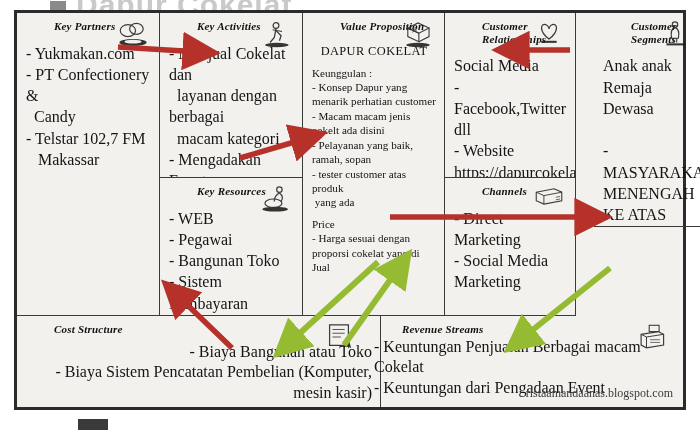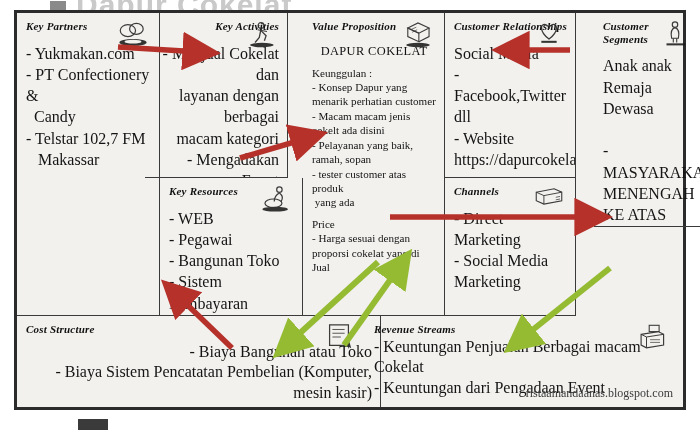--- a/index.html
+++ b/index.html
@@ -37,20 +37,21 @@
     padding:7px 8px 4px 9px;
     overflow:hidden;
   }
   .cell.no-r{border-right:none;}
   .cell.no-b{border-bottom:none;}
   .cell-head{
     font-family:"Liberation Serif", serif;
     font-weight:bold;font-style:italic;
     font-size:11px;line-height:1.15;color:#111;
     letter-spacing:.2px;
+    margin-left:28px;
   }
   .icon{
     position:absolute;right:9px;top:6px;
     width:34px;height:30px;opacity:.88;
   }
   .body-text{
     margin-top:10px;
     font-size:16px;line-height:1.33;color:#141414;
     white-space:pre-wrap;
   }
@@ -99,21 +100,21 @@
         <ellipse cx="20" cy="27" rx="16" ry="4" fill="#1a1a1a"></ellipse>
         <ellipse cx="20" cy="26" rx="10" ry="2.2" fill="#f2f1ee"></ellipse>
       </svg>
       <div class="body-text">- Yukmakan.com
 - PT Confectionery &amp;
   Candy
 - Telstar 102,7 FM
    Makassar</div>
     </div>
 
-    <div class="cell" style="left:128px;top:0;width:143px;height:165px;text-align:right;">
+    <div class="cell" style="left:143px;top:0;width:143px;height:165px;">
       <div class="cell-head">Key
 Activities</div>
       <svg class="icon" viewBox="0 0 40 34">
         <circle cx="20" cy="7" r="3.4" fill="none" stroke="#222" stroke-width="1.4"></circle>
         <path d="M20 11 L18 21 L13 27" fill="none" stroke="#222" stroke-width="1.5"></path>
         <path d="M20 13 L26 19 L24 25" fill="none" stroke="#222" stroke-width="1.5"></path>
         <path d="M16 12 L27 14" fill="none" stroke="#222" stroke-width="1.3"></path>
         <ellipse cx="21" cy="30" rx="14" ry="2.6" fill="#1a1a1a"></ellipse>
       </svg>
       <div class="body-text">- Menjual Cokelat dan

